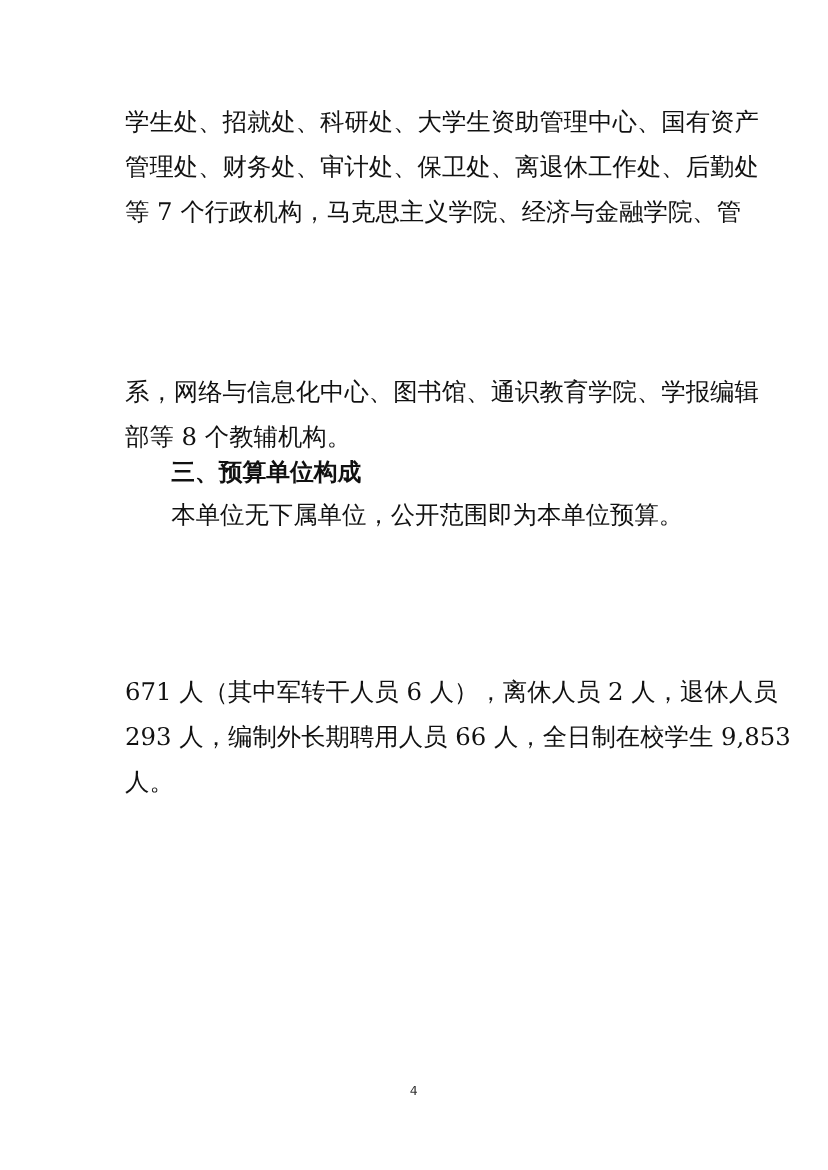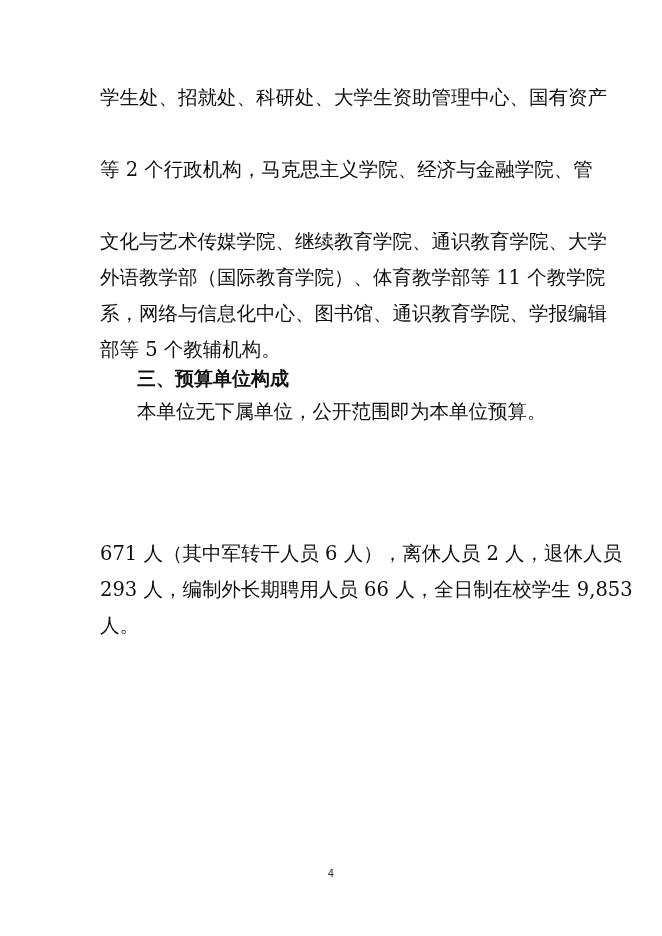--- a/index.html
+++ b/index.html
@@ -13,25 +13,24 @@
   .heading { font-family: "DejaVu Sans", "Liberation Sans", sans-serif; font-weight: bold;
              text-align-last: left; left: 137px; font-size: 19px; }
   .pagenum { position: absolute; left: 0; width: 662px; top: 868px; text-align: center;
              font-family: "DejaVu Sans", sans-serif; font-size: 10px; color: #333; }
 </style>
 </head>
 <body>
 
 <div class="page">
   <div class="line" style="top:86px">学生处、招就处、科研处、大学生资助管理中心、国有资产</div>
-  <div class="line" style="top:158px">等 2 个行政机构，马克思主义学院、经济与金融学院、管</div>
-  <div class="line" style="top:230px">文化与艺术传媒学院、继续教育学院、通识教育学院、大学</div>
-  <div class="line" style="top:266px">外语教学部（国际教育学院）、体育教学部等 11 个教学院</div>
+  <div class="line" style="top:122px">管理处、财务处、审计处、保卫处、离退休工作处、后勤处</div>
+  <div class="line" style="top:158px">等 7 个行政机构，马克思主义学院、经济与金融学院、管</div>
   <div class="line" style="top:302px">系，网络与信息化中心、图书馆、通识教育学院、学报编辑</div>
-  <div class="line last" style="top:338px">部等 5 个教辅机构。</div>
+  <div class="line last" style="top:338px">部等 8 个教辅机构。</div>
 
   <div class="line heading" style="top:366px">三、预算单位构成</div>
   <div class="line indent last" style="top:400px">本单位无下属单位，公开范围即为本单位预算。</div>
 
   <div class="line" style="top:542px">671 人（其中军转干人员 6 人），离休人员 2 人，退休人员</div>
   <div class="line" style="top:578px">293 人，编制外长期聘用人员 66 人，全日制在校学生 9,853</div>
   <div class="line last" style="top:614px">人。</div>
 
   <div class="pagenum">4</div>
 </div>

